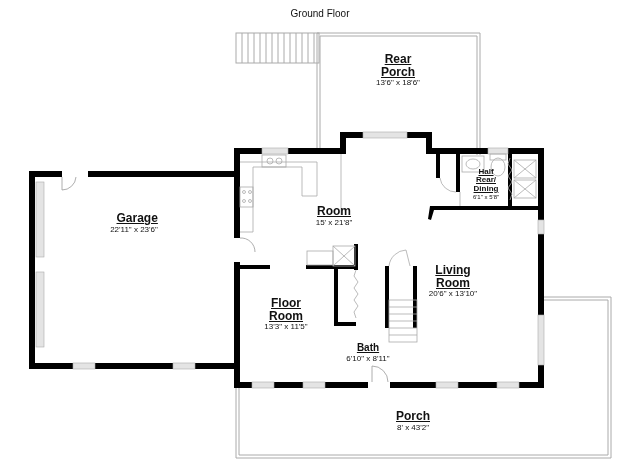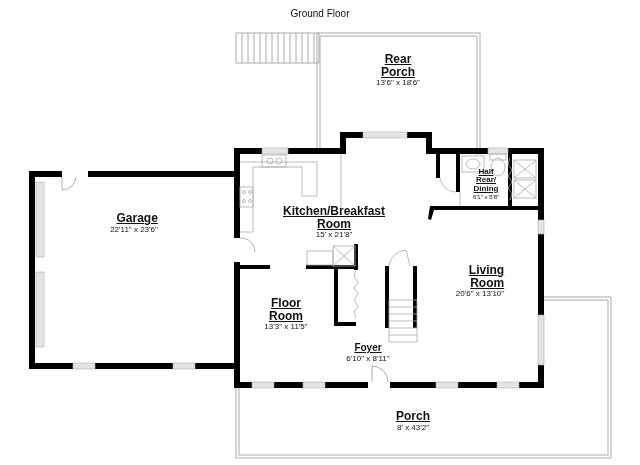--- a/index.html
+++ b/index.html
@@ -164,45 +164,44 @@
   <span class="name">Porch</span>
   <span class="dim">13'6" x 18'6"</span>
 </div>
 
 <div class="lbl" style="left:134px; top:212px;text-align:right;">
   <span class="name">Garage</span>
   <span class="dim">22'11" x 23'6"</span>
 </div>
 
 <div class="lbl" style="left:334px; top:205px;">
-  <span class="name">Kitchen/Breakfast</span>
   <span class="name">Room</span>
   <span class="dim">15' x 21'8"</span>
 </div>
 
 <div class="lbl small" style="left:486px; top:168px;">
   <span class="name">Half</span>
   <span class="name">Rear/</span>
   <span class="name">Dining</span>
   <span class="dim">6'1" x 5'8"</span>
 </div>
 
-<div class="lbl" style="left:480px; top:264px;text-align:right;">
+<div class="lbl" style="left:453px; top:264px;">
   <span class="name">Living</span>
   <span class="name">Room</span>
   <span class="dim">20'6" x 13'10"</span>
 </div>
 
 <div class="lbl" style="left:286px; top:297px;">
   <span class="name">Floor</span>
   <span class="name">Room</span>
   <span class="dim">13'3" x 11'5"</span>
 </div>
 
 <div class="lbl" style="left:368px; top:343px;">
-  <span class="name" style="font-size:10px;">Foyer</span>
+  <span class="name" style="font-size:10px;">Bath</span>
   <span class="dim">6'10" x 8'11"</span>
 </div>
 
 <div class="lbl" style="left:413px; top:410px;">
   <span class="name">Porch</span>
   <span class="dim">8' x 43'2"</span>
 </div>
 
 </body></html>

